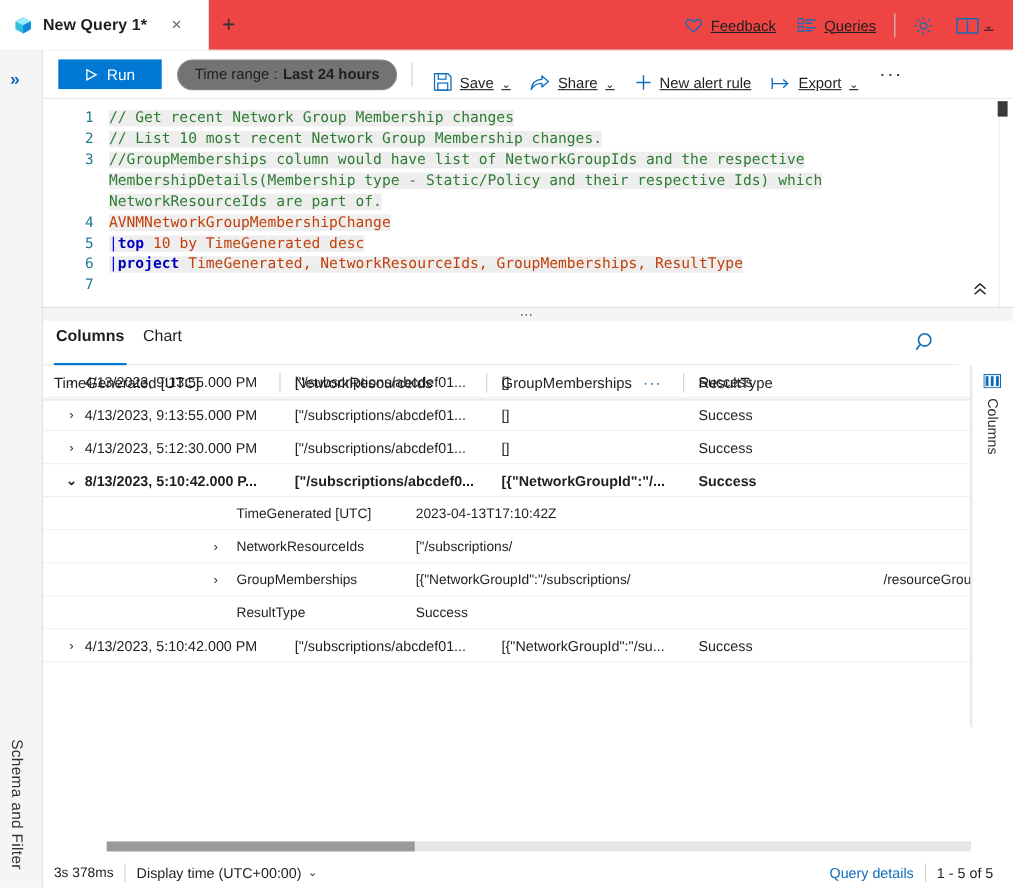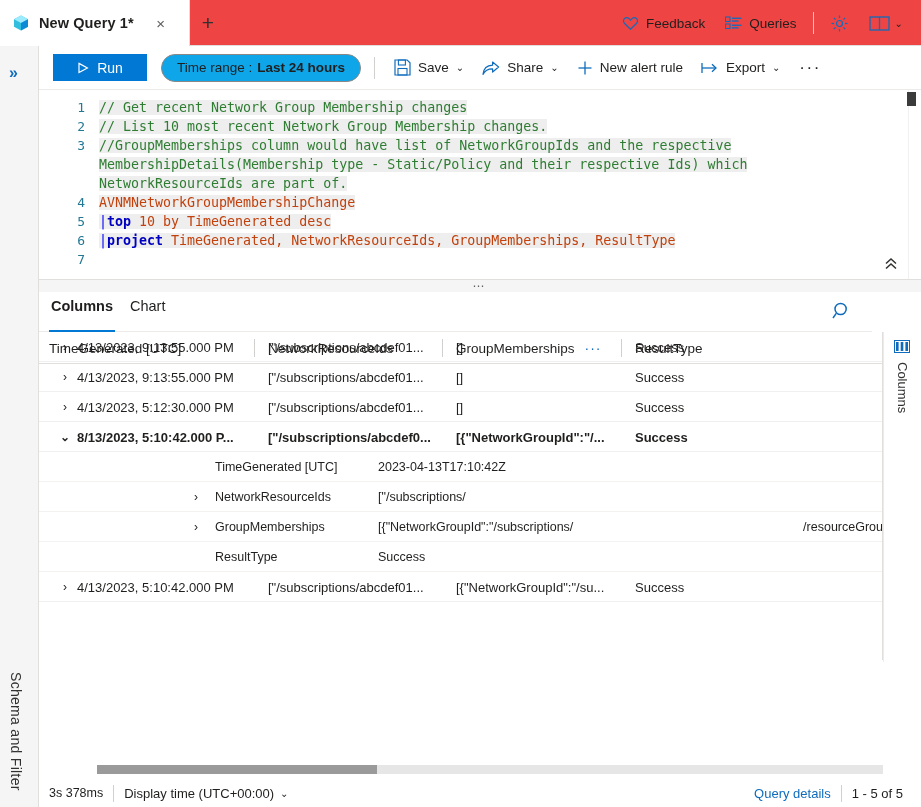--- a/index.html
+++ b/index.html
@@ -35,21 +35,21 @@
     position: absolute; left: 196px; top: 12px; width: 24px; height: 24px;
     color: #323130; font-size: 21px; line-height: 22px; text-align: center;
     cursor: pointer; font-weight: 300;
   }
   .topright {
     position: absolute; right: 8px; top: 0; height: 46px;
     display: flex; align-items: center; gap: 0;
   }
   .tr-item {
     display: flex; align-items: center; gap: 7px;
-    padding: 0 10px; height: 30px; cursor: pointer; font-size: 13.5px; color: #201f1e;
+    padding: 0 10px; height: 30px; cursor: pointer; font-size: 13.5px; color: #201f1e; text-decoration: underline;
   }
   .tr-sep { width: 1px; height: 22px; background: #d2d0ce; margin: 0 6px; }
   .ic { display: inline-block; line-height: 0; }
 
   
   .leftrail {
     position: absolute; left: 0; top: 46px; width: 39px; height: 761px;
     background: #f5f5f5; border-right: 1px solid #e1dfdd;
   }
   .rail-expand {
@@ -69,27 +69,27 @@
     border-bottom: 1px solid #edebe9;
   }
   .run-btn {
     background: #0078d4; color: #fff; height: 27px; min-width: 94px;
     display: flex; align-items: center; justify-content: center; gap: 8px;
     font-size: 14px; cursor: pointer; border: none; font-family: inherit;
   }
   .timerange {
     margin-left: 14px; height: 28px; border: 1px solid #8a8886; border-radius: 15px;
     display: flex; align-items: center; padding: 0 15px; gap: 5px;
-    font-size: 13.5px; cursor: pointer; background: #0ea5e9;
+    font-size: 13.5px; cursor: pointer; background: #737373;
   }
   .timerange b { font-weight: bold; }
   .cmd-sep { width: 1px; height: 22px; background: #d2d0ce; margin: 0 10px 0 13px; }
   .cmd-item {
-    display: flex; align-items: center; gap: 7px; height: 30px; padding: 0 9px;
-    font-size: 13.5px; cursor: pointer; color: #201f1e; white-space: nowrap;
+    display: flex; align-items: flex-end; gap: 7px; height: 30px; padding: 0 9px;
+    font-size: 13.5px; cursor: pointer; color: #201f1e; white-space: nowrap; text-decoration: underline;
   }
   .caret { font-size: 10px; color: #201f1e; }
   .cmd-ellipsis {
     font-size: 17px; color: #201f1e; letter-spacing: 1.5px; cursor: pointer;
     padding: 0 10px; line-height: 12px;
   }
 
   
   .editor-wrap {
     position: absolute; left: 39px; top: 90px; width: 882px; height: 190px;

